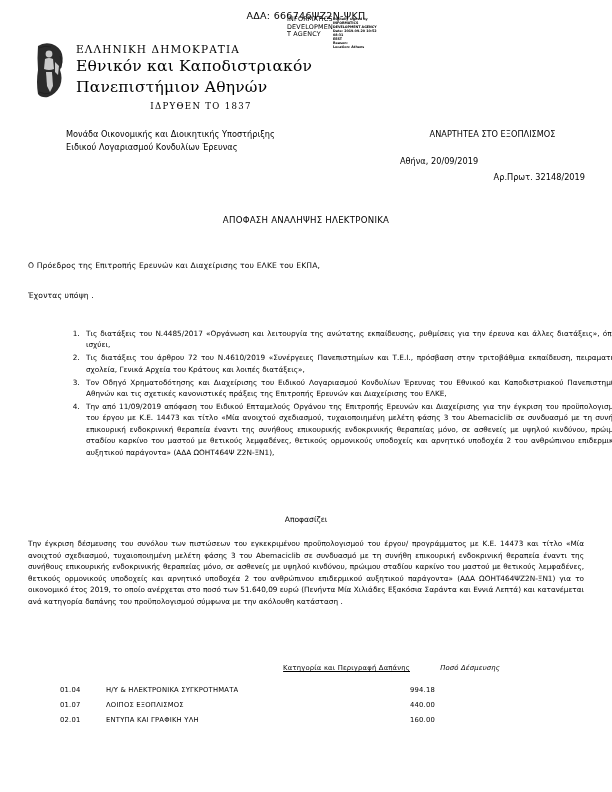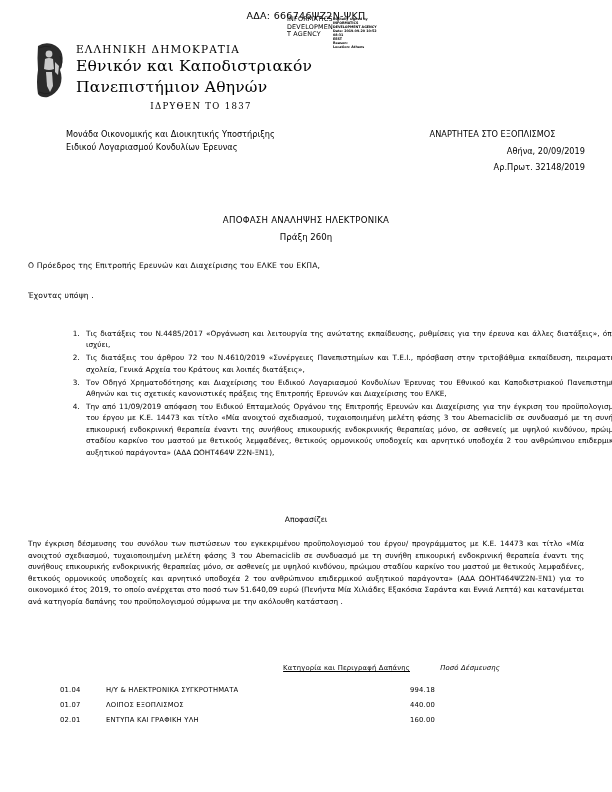--- a/index.html
+++ b/index.html
@@ -104,22 +104,22 @@
     top: 128px;
     left: 400px;
     width: 185px;
     font-size: 8.2px;
   }
   .r-publish {
     text-align: center;
     line-height: 13px;
   }
   .r-date {
-    text-align: right;
-    margin-top: 4px;
+    text-align: left;
+    margin-top: 14px;
     line-height: 13px;
   }
   .r-prot {
     text-align: right;
     margin-top: 3px;
     line-height: 13px;
   }
 
   
   .doc-title {
@@ -272,21 +272,20 @@
     <div>Ειδικού Λογαριασμού Κονδυλίων Έρευνας</div>
   </div>
 
   <div class="right-block">
     <div class="r-publish">ΑΝΑΡΤΗΤΕΑ ΣΤΟ ΕΞΟΠΛΙΣΜΟΣ</div>
     <div class="r-date">Αθήνα, 20/09/2019</div>
     <div class="r-prot">Αρ.Πρωτ. 32148/2019</div>
   </div>
 
   <div class="doc-title">ΑΠΟΦΑΣΗ ΑΝΑΛΗΨΗΣ ΗΛΕΚΤΡΟΝΙΚΑ</div>
-  <div class="doc-act">Πράξη 260η</div>
 
   <div class="intro">Ο Πρόεδρος της Επιτροπής Ερευνών και Διαχείρισης του ΕΛΚΕ του ΕΚΠΑ,</div>
   <div class="having">Έχοντας υπόψη .</div>
 
   <ol class="clauses">
     <li>Τις διατάξεις του Ν.4485/2017 «Οργάνωση και λειτουργία της ανώτατης εκπαίδευσης, ρυθμίσεις για την έρευνα και άλλες διατάξεις», όπως ισχύει,</li>
     <li>Τις διατάξεις του άρθρου 72 του Ν.4610/2019 «Συνέργειες Πανεπιστημίων και Τ.Ε.Ι., πρόσβαση στην τριτοβάθμια εκπαίδευση, πειραματικά σχολεία, Γενικά Αρχεία του Κράτους και λοιπές διατάξεις»,</li>
     <li>Τον Οδηγό Χρηματοδότησης και Διαχείρισης του Ειδικού Λογαριασμού Κονδυλίων Έρευνας του Εθνικού και Καποδιστριακού Πανεπιστημίου Αθηνών και τις σχετικές κανονιστικές πράξεις της Επιτροπής Ερευνών και Διαχείρισης του ΕΛΚΕ,</li>
     <li>Την από 11/09/2019 απόφαση του Ειδικού Επταμελούς Οργάνου της Επιτροπής Ερευνών και Διαχείρισης για την έγκριση του προϋπολογισμού του έργου με Κ.Ε. 14473 και τίτλο «Μία ανοιχτού σχεδιασμού, τυχαιοποιημένη μελέτη φάσης 3 του Abemaciclib σε συνδυασμό με τη συνήθη επικουρική ενδοκρινική θεραπεία έναντι της συνήθους επικουρικής ενδοκρινικής θεραπείας μόνο, σε ασθενείς με υψηλού κινδύνου, πρώιμου σταδίου καρκίνο του μαστού με θετικούς λεμφαδένες, θετικούς ορμονικούς υποδοχείς και αρνητικό υποδοχέα 2 του ανθρώπινου επιδερμικού αυξητικού παράγοντα» (ΑΔΑ ΩΟΗΤ464Ψ Z2N-ΞΝ1),</li>
   </ol>

